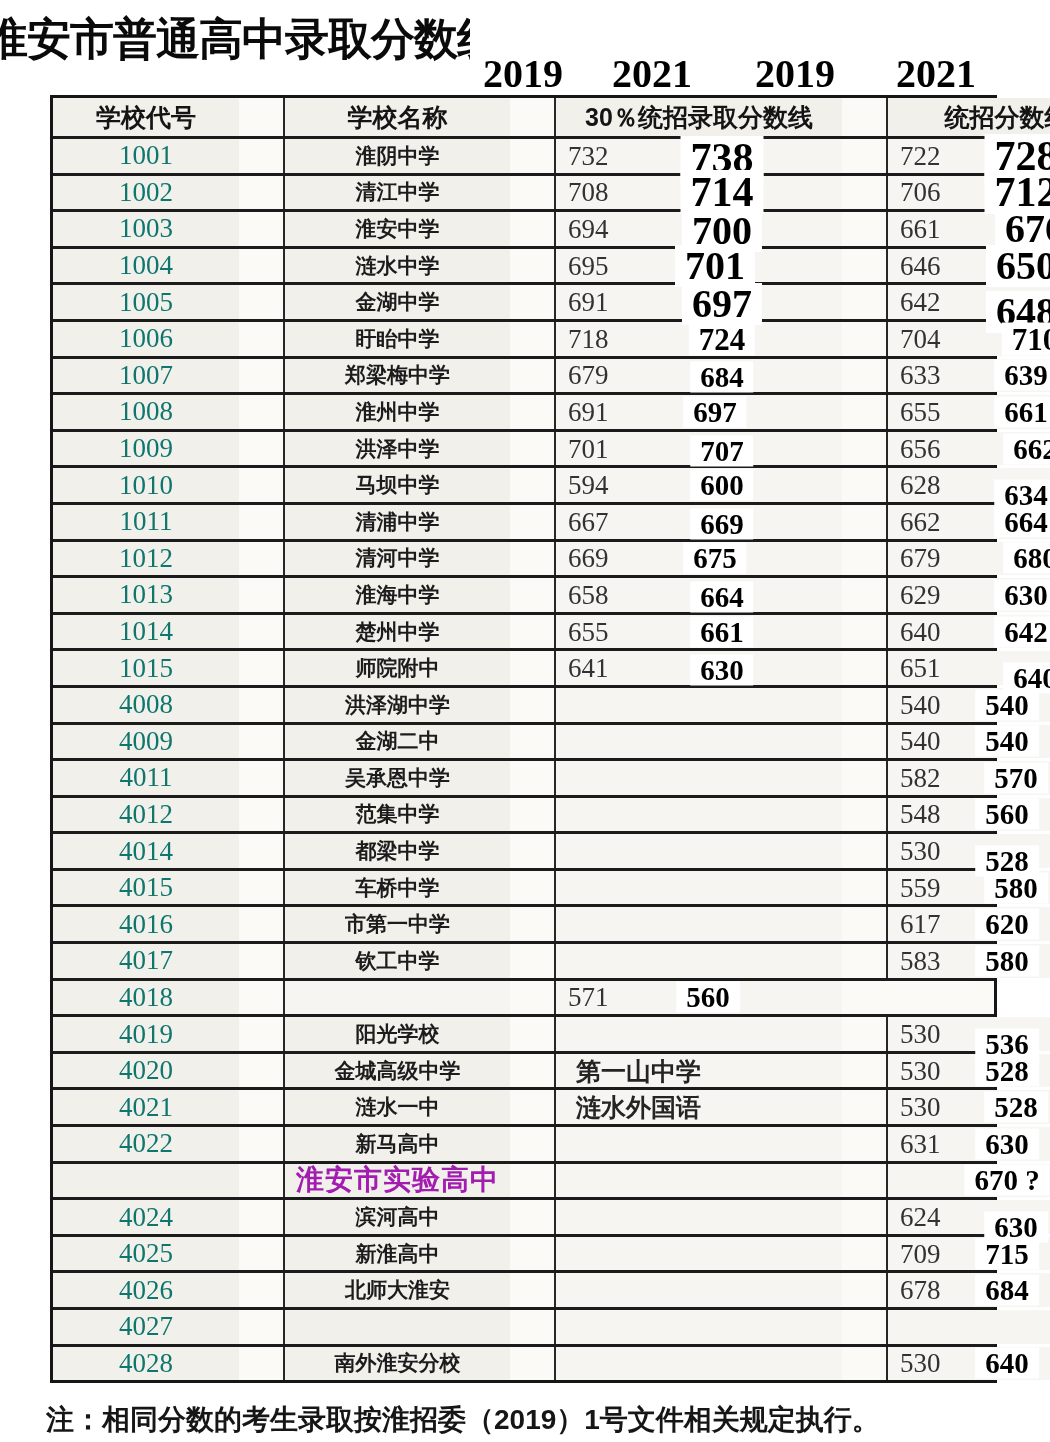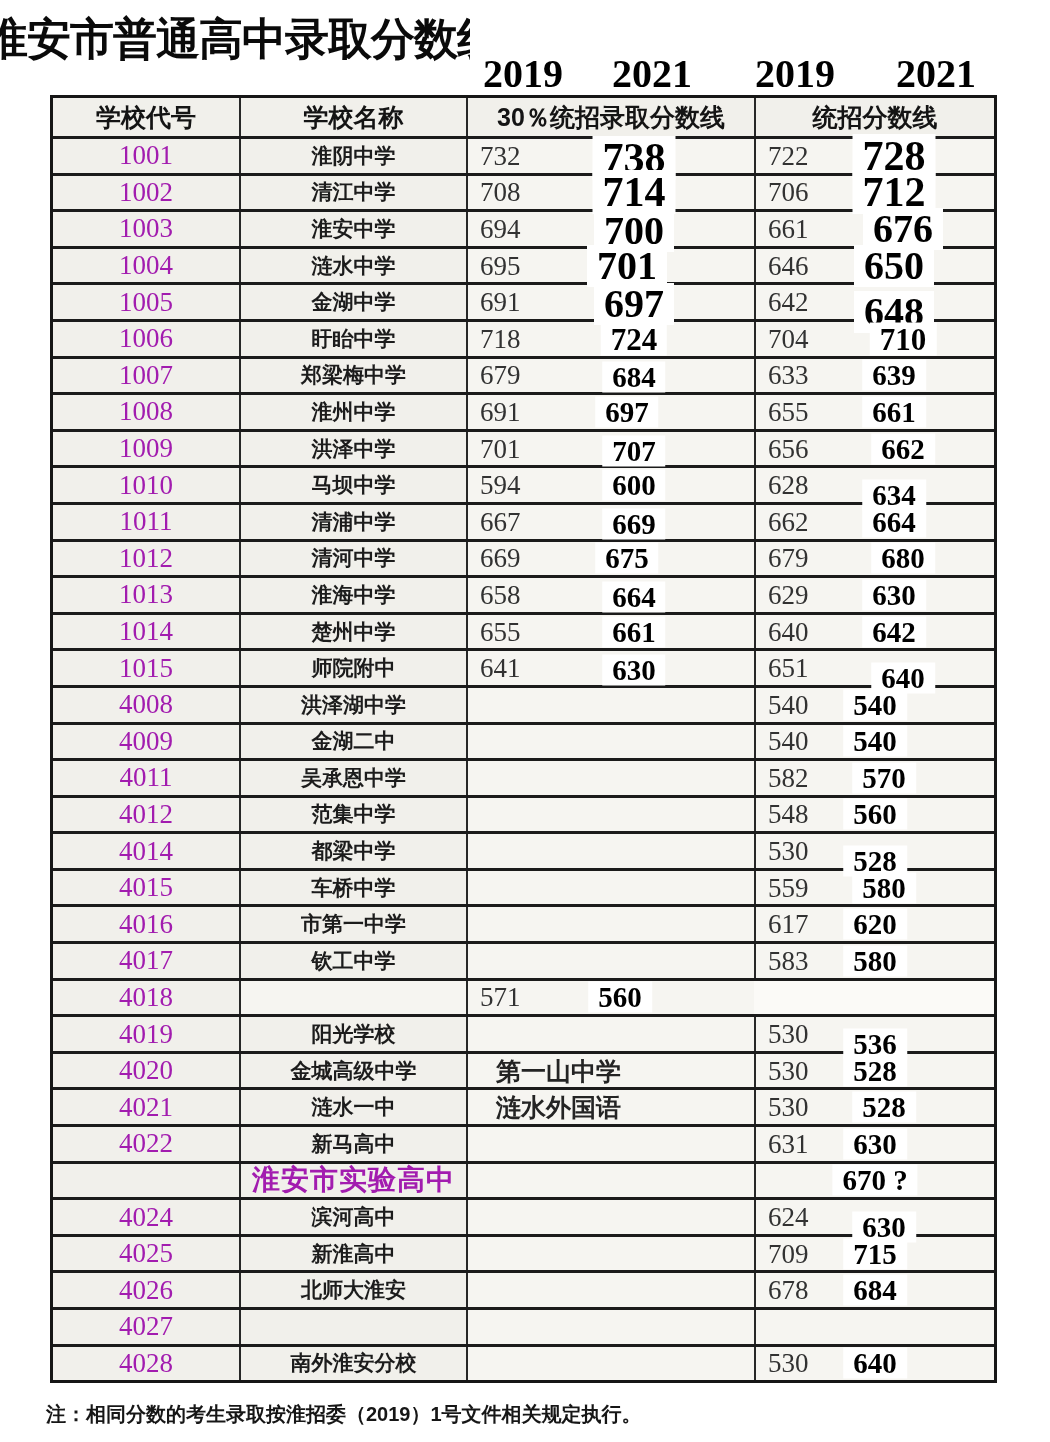--- a/index.html
+++ b/index.html
@@ -21,61 +21,61 @@
   }
   .y0{left:483px}.y1{left:612px}.y2{left:755px}.y3{left:896px}
 
   
   .score-table{
     position:absolute;left:50px;top:95px;width:947px;
     border:3px solid #161616;background:#fbfaf7;box-sizing:border-box;
   }
   .trow{
     display:grid;grid-template-columns:186px 227px 288px 240px;
-    height:36.6px;box-sizing:border-box;border-top:3px solid #1b1b1b;position:relative;
+    height:36.6px;box-sizing:border-box;border-top:3px solid #1b1b1b;position:relative;gap:44px;
   }
   .trow.thead{height:38px;border-top:none;}
   .cell{
     position:relative;border-left:2px solid #272727;box-sizing:border-box;
     display:flex;align-items:center;justify-content:center;
   }
   .cell:first-child{border-left:none;}
   .c1,.c2{background:#f1f0eb;overflow:hidden;}
   .c3,.c4{background:#f6f5f1;overflow:visible;}
   .thead .cell{background:#f1f0eb;font-size:25px;font-weight:bold;color:#141414;white-space:nowrap;}
 
-  .code{font-family:"Liberation Serif",serif;font-size:27px;color:#a21caf;text-align:right;}
+  .code{font-family:"Liberation Serif",serif;font-size:27px;color:#0f766e;text-align:right;}
   .name{font-size:21px;font-weight:600;color:#1c1c1c;white-space:nowrap;}
   .name.emph{font-weight:bold;color:#a21caf;font-size:28px;letter-spacing:1px;}
 
   .plain{
     position:absolute;left:12px;top:50%;transform:translateY(-50%);
     font-family:"Liberation Serif",serif;font-size:27px;color:#323232;white-space:nowrap;
   }
-  .plain.cn{font-family:"Liberation Sans",sans-serif;font-size:25px;font-weight:600;color:#242424;left:28px;}
+  .plain.cn{font-family:"Liberation Sans",sans-serif;font-size:25px;font-weight:600;color:#242424;left:20px;}
 
   .bold-val{
     position:absolute;left:58%;top:50%;transform:translate(-50%,-50%);
     font-family:"Liberation Serif",serif;font-weight:bold;color:#000;
     background:#ffffff;padding:1px 10px;line-height:1;white-space:nowrap;z-index:3;
   }
   .sz-xl .bold-val{font-size:42px;}
   .sz-lg .bold-val{font-size:40px;}
   .sz-md .bold-val{font-size:31px;}
   .sz-sm .bold-val{font-size:29px;}
   .grp-b .c4 .bold-val{left:50%;}
   
   .trow:nth-child(odd) .c3 .bold-val{margin-top:2px;}
   .trow:nth-child(3n) .c4 .bold-val{margin-left:9px;}
   .trow:nth-child(4n) .c3 .bold-val{margin-left:-7px;}
   .trow:nth-child(5n) .c4 .bold-val{margin-top:10px;}
 
   
   .note{
-    position:absolute;left:46px;top:1401px;font-size:20px;font-weight:600;
+    position:absolute;left:46px;top:1401px;font-size:28px;font-weight:600;
     color:#161616;white-space:nowrap;
   }
 </style>
 </head>
 <body>
 
 <div class="page">
 
   <div class="title-main">淮安市普通高中录取分数线</div>
   <span class="title-year y0">2019</span>

